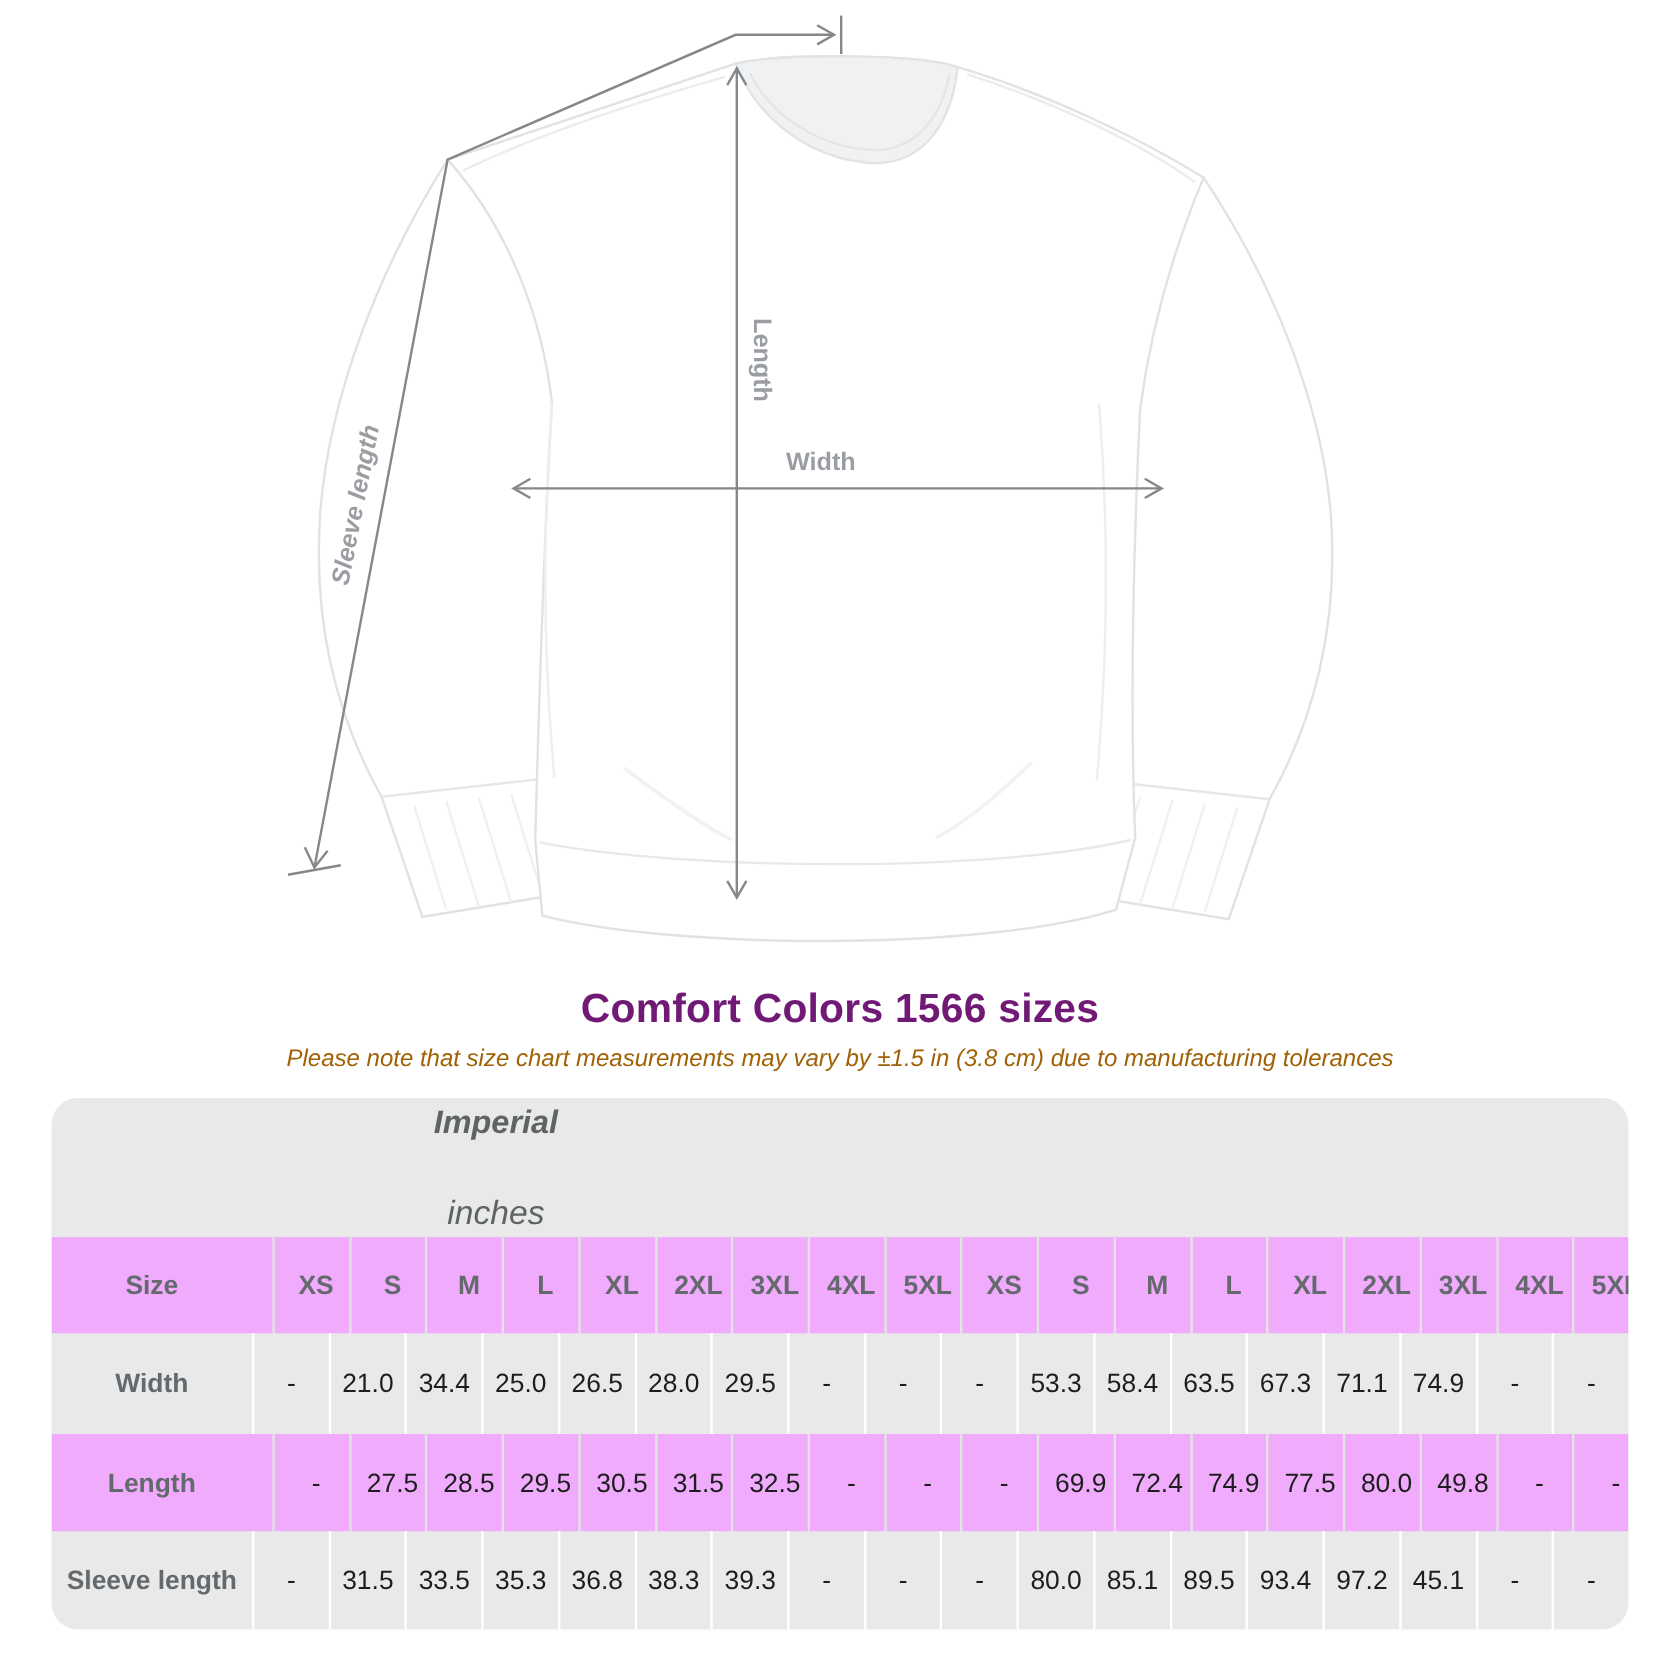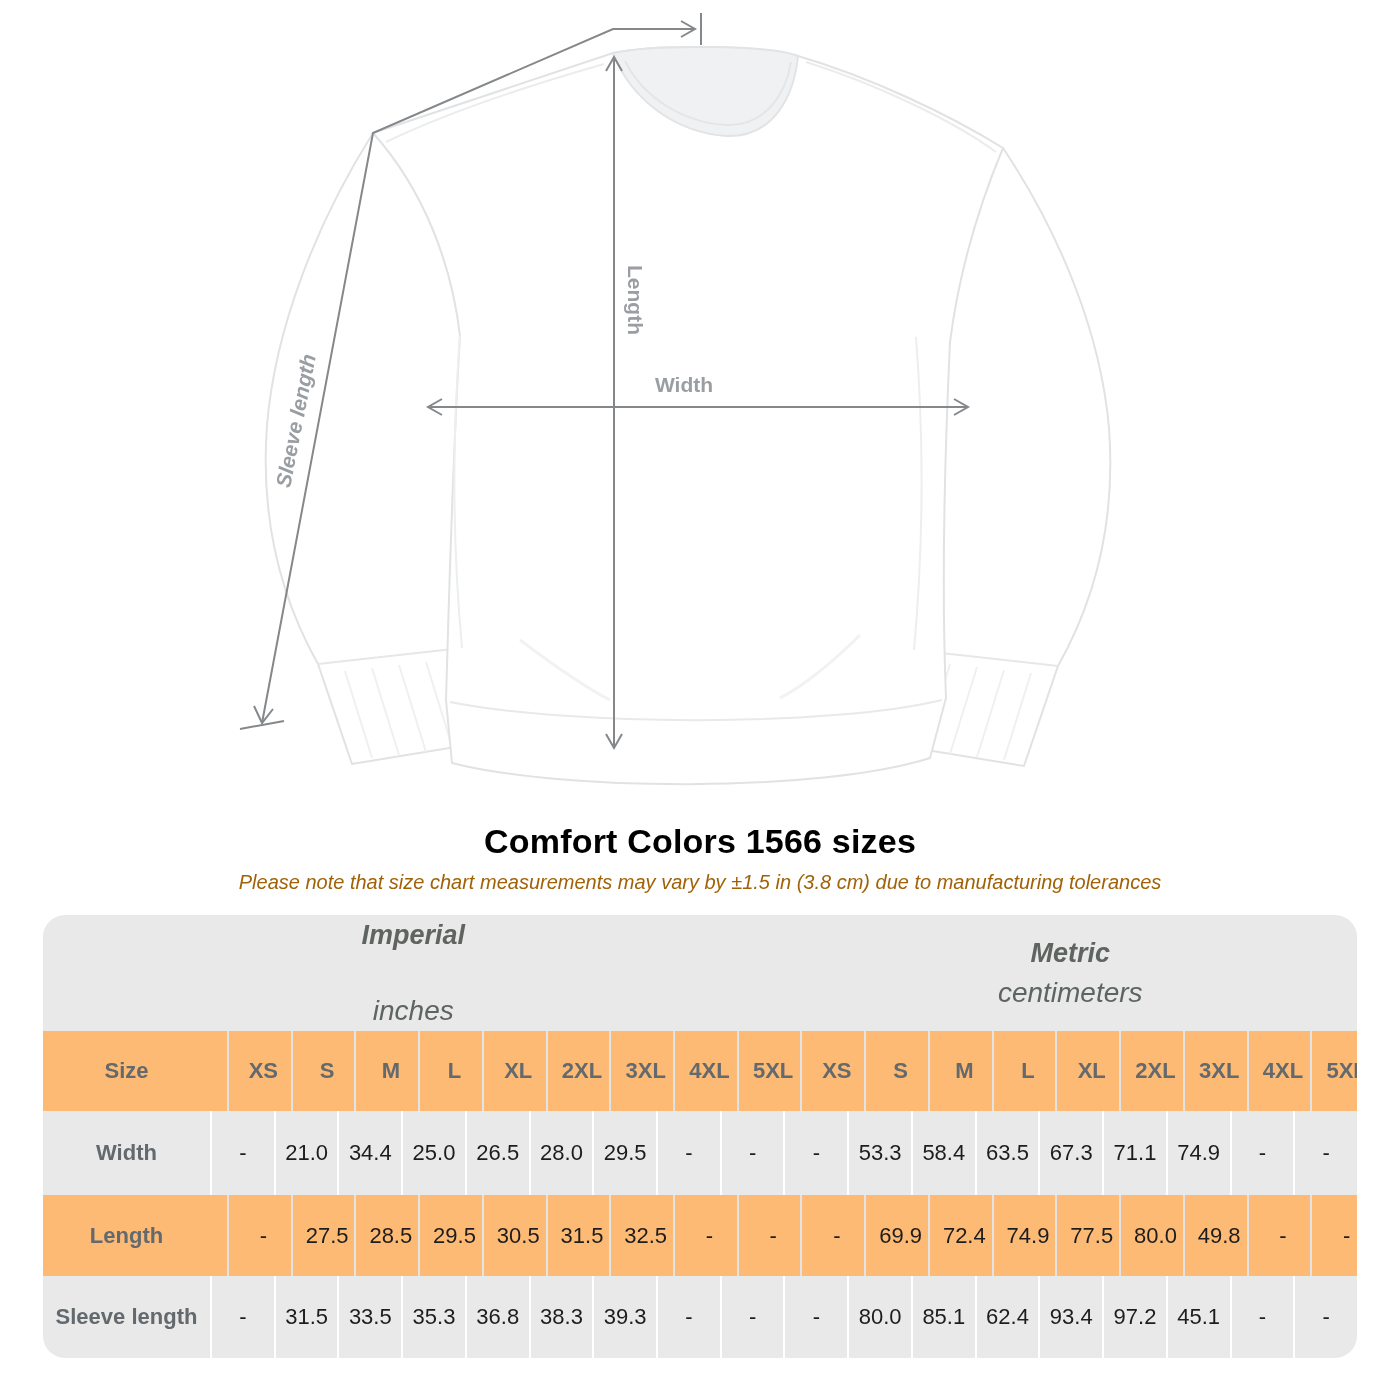--- a/index.html
+++ b/index.html
@@ -1,37 +1,37 @@
 <!DOCTYPE html>
 <html><head>
 <meta charset="utf-8">
 <style>
   html,body{margin:0;padding:0;background:#fff;}
   .stage{position:relative;width:1400px;height:1400px;background:#fff;overflow:hidden;
          font-family:"Liberation Sans",sans-serif;}
   .diagram{position:absolute;top:0;left:0;}
 
   .heading{position:absolute;top:822px;left:0;width:1400px;text-align:center;}
-  .heading h1{margin:0;font-size:34px;font-weight:700;color:#000000;letter-spacing:.2px;}
+  .heading h1{margin:0;font-size:34px;font-weight:700;color:#701a75;letter-spacing:.2px;}
   .heading p{margin:10px 0 0 0;font-size:20px;font-style:italic;color:#a16207;}
 
   .panel{position:absolute;top:915px;left:43px;width:1314px;height:443px;
          background:#e9e9e9;border-radius:22px;overflow:hidden;}
   .grid{display:grid;grid-template-columns:167px repeat(18,minmax(0,1fr));}
 
   .unit-row{height:116px;}
   .unit{display:flex;flex-direction:column;align-items:center;justify-content:center;}
   .g10{grid-column:1 / 11;gap:36px;}
   .g9{grid-column:11 / 20;}
   .unit-label{font-size:27px;font-weight:700;font-style:italic;color:#5e6561;}
   .unit-sub{margin-top:8px;font-size:28px;font-style:italic;color:#5e6561;}
 
   .row .c{display:flex;align-items:center;justify-content:center;font-size:22px;}
   .row .c + .c{border-left:2px solid #fff;}
-  .row.light{background:#fdba74;gap:17px;}
+  .row.light{background:#f0abfc;gap:17px;}
   .row.light .c + .c{border-left-color:#e3e3e4;padding-left:24px;}
   .hd{font-weight:700;color:#63696d;}
   .v{color:#1d1d1d;}
   .szrow{height:80px;}
   .r-width{height:84px;}
   .r-length{height:81px;}
   .r-sleeve{height:82px;}
 </style>
 </head>
 <body>
@@ -106,24 +106,20 @@
     <h1>Comfort Colors 1566 sizes</h1>
     <p>Please note that size chart measurements may vary by ±1.5 in (3.8 cm) due to manufacturing tolerances</p>
   </div>
 
   <div class="panel">
 
     <div class="grid unit-row">
       <div class="unit g10">
         <div class="unit-label">Imperial</div>
         <div class="unit-sub">inches</div>
-      </div>
-      <div class="unit g9">
-        <div class="unit-label">Metric</div>
-        <div class="unit-sub">centimeters</div>
       </div>
     </div>
 
     <div class="grid row light szrow">
       <div class="c hd">Size</div>
       <div class="c hd">XS</div>
       <div class="c hd">S</div>
       <div class="c hd">M</div>
       <div class="c hd">L</div>
       <div class="c hd">XL</div>
@@ -193,21 +189,21 @@
       <div class="c v">33.5</div>
       <div class="c v">35.3</div>
       <div class="c v">36.8</div>
       <div class="c v">38.3</div>
       <div class="c v">39.3</div>
       <div class="c v">-</div>
       <div class="c v">-</div>
       <div class="c v">-</div>
       <div class="c v">80.0</div>
       <div class="c v">85.1</div>
-      <div class="c v">62.4</div>
+      <div class="c v">89.5</div>
       <div class="c v">93.4</div>
       <div class="c v">97.2</div>
       <div class="c v">45.1</div>
       <div class="c v">-</div>
       <div class="c v">-</div>
     </div>
 
   </div>
 </div>
 

